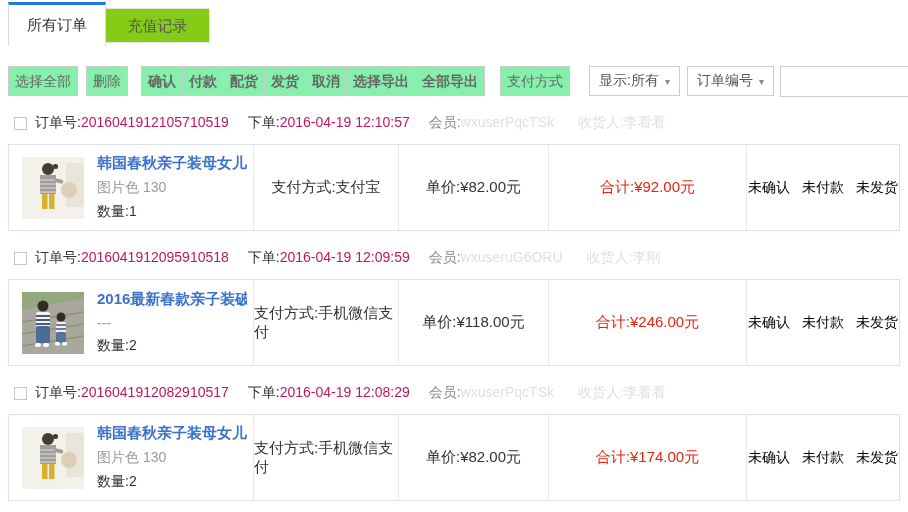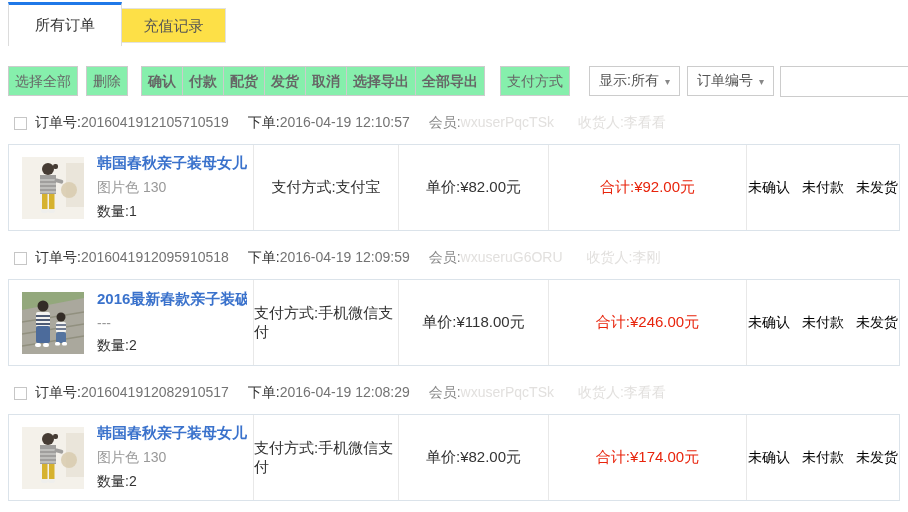--- a/index.html
+++ b/index.html
@@ -5,26 +5,26 @@
   html,body{margin:0;padding:0;}
   body{
     width:908px;height:512px;overflow:hidden;background:#fff;
     font-family:"Liberation Sans","DejaVu Sans",sans-serif;
     color:#333;
   }
   
   .tabbar{display:flex;align-items:flex-end;height:46px;padding-left:8px;}
   .tab{box-sizing:border-box;text-align:center;font-size:15px;cursor:pointer;}
   .tab-active{
-    width:114px;height:44px;line-height:40px;background:#fff;color:#333;
+    width:98px;height:44px;line-height:40px;background:#fff;color:#333;
     border:1px solid #dcdcdc;border-bottom:none;border-top:3px solid #1f78e8;
     position:relative;z-index:2;
   }
   .tab-inactive{
-    width:104px;height:35px;line-height:33px;background:#fde047;color:#555;
+    width:104px;height:35px;line-height:33px;background:#84cc16;color:#555;
     border:1px solid #e2e2e0;border-left:none;margin-bottom:3px;
   }
   
   .toolbar{display:flex;align-items:center;margin-top:20px;padding:0 8px;height:30px;}
   .btn{
     box-sizing:border-box;height:30px;line-height:28px;padding:0 6px;
     background:#86efac;border:1px solid #ccc;color:#666;font-size:14px;
     text-align:center;cursor:pointer;white-space:nowrap;
   }
   .btn-sep8{margin-right:8px;} .btn-sep13{margin-right:13px;}
@@ -45,21 +45,21 @@
   .dd-first{margin-left:0;} .dd+.dd{margin-left:7px;}
   
   .order{margin-top:18px;}
   .order-header{display:flex;align-items:center;padding-left:14px;font-size:14px;height:18px;}
   .checkbox{
     box-sizing:border-box;width:13px;height:13px;border:1px solid #c6c6c6;
     background:#fff;margin-right:8px;display:inline-block;cursor:pointer;
   }
   .oh-item{margin-right:19px;white-space:nowrap;}
   .oh-label{color:#333;text-align:right;}
-  .oh-num{color:#737373;}
+  .oh-num{color:#be185d;}
   .oh-member-label{color:#8a8a8a;}
   .faint{color:#e2e0de;}
   .consignee{margin-left:5px;}
   .order-box{
     box-sizing:border-box;margin:12px 8px 0 8px;height:87px;
     border:1px solid #dbe3ea;display:flex;align-items:stretch;background:#fff;
   }
   .col{box-sizing:border-box;display:flex;align-items:center;justify-content:center;font-size:15px;color:#333;}
   .col+.col{border-left:1px solid #e8e8e8;}
   .col-product{width:244px;justify-content:flex-start;padding-left:13px;}

